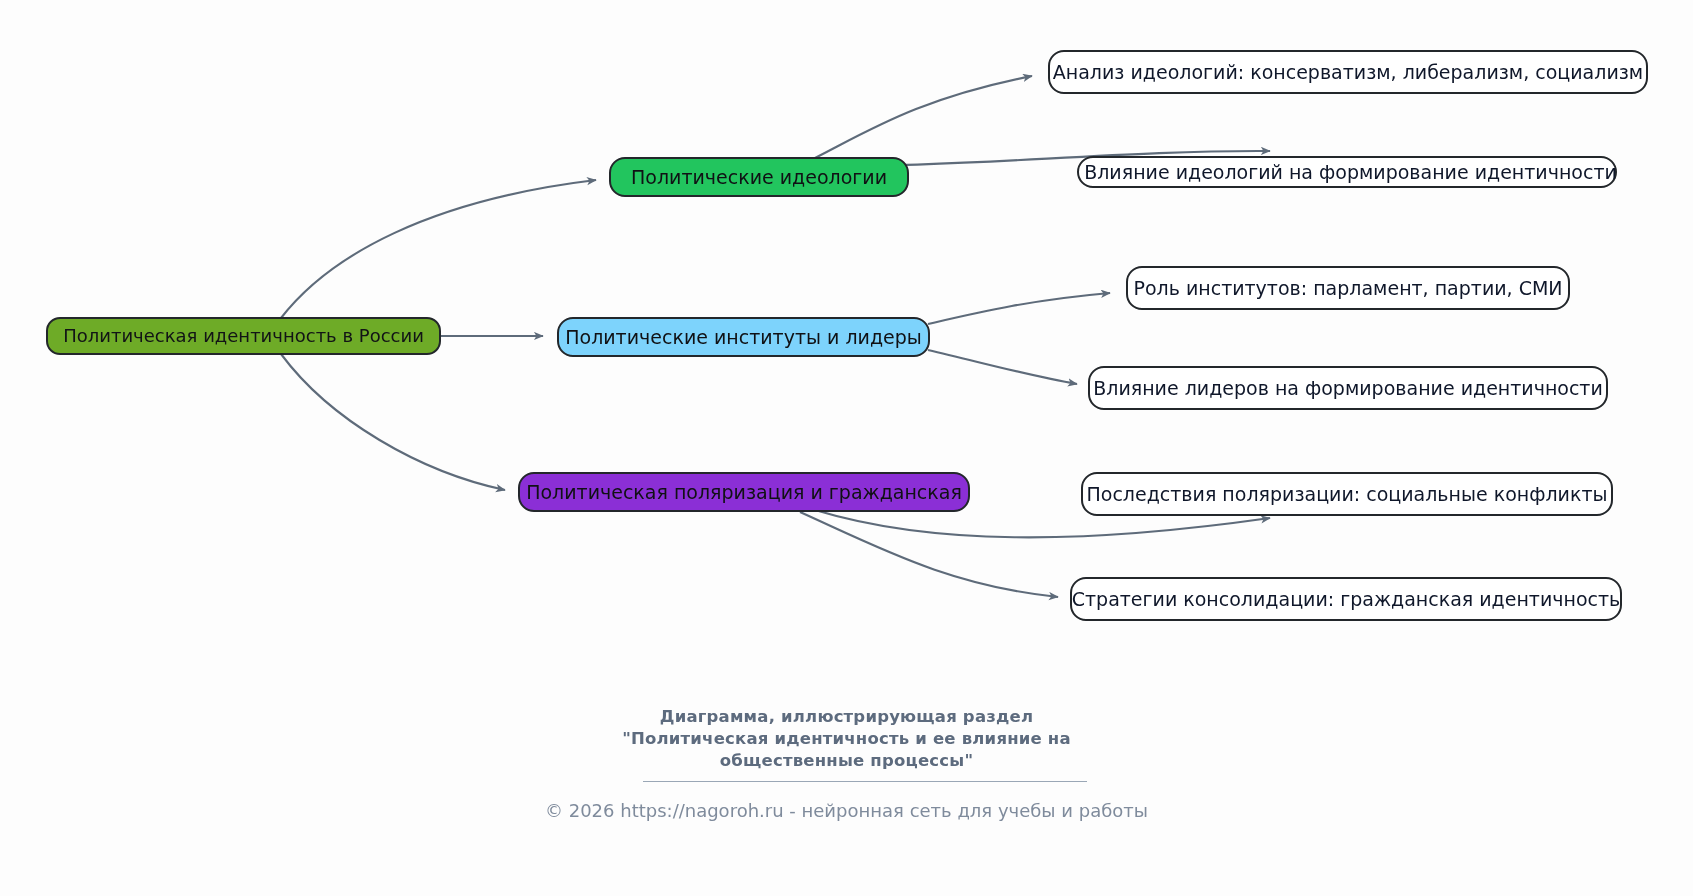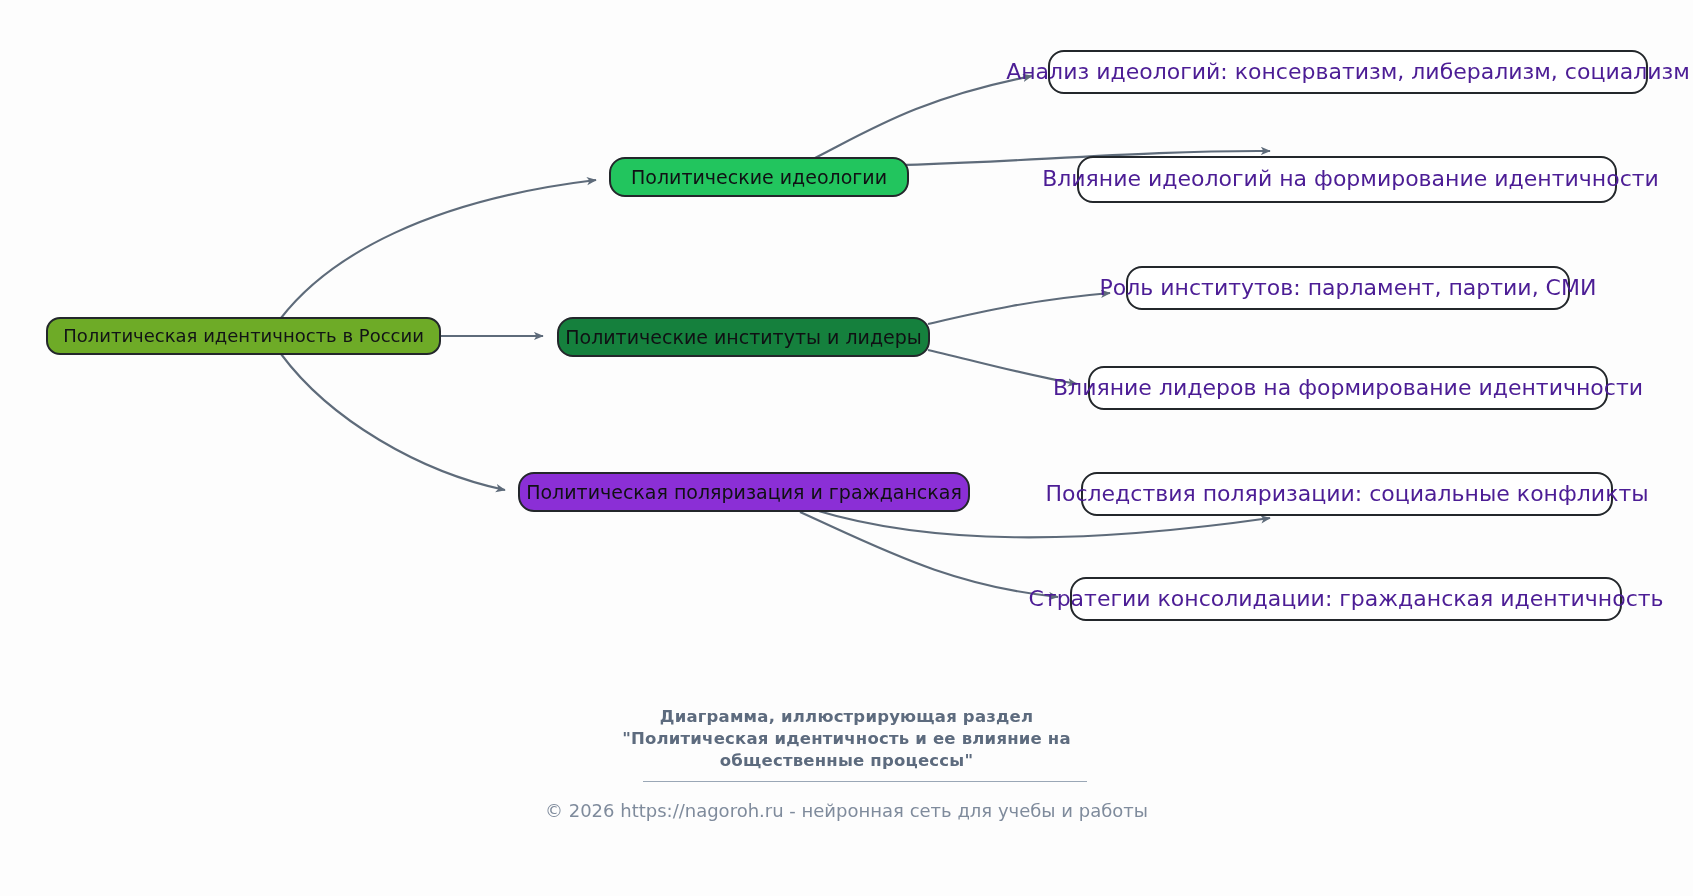--- a/index.html
+++ b/index.html
@@ -55,22 +55,22 @@
   .node-branch {
     border: 2px solid #23272b;
     color: #101114;
     font-size: 19px;
     border-radius: 16px;
   }
 
   .node-leaf {
     background: #ffffff;
     border: 2px solid #23272b;
-    color: #4c1d95;
-    font-size: 22px;
+    color: #0f172a;
+    font-size: 19px;
     border-radius: 16px;
   }
 
   .caption {
     position: absolute;
     left: 0;
     width: 1693px;
     text-align: center;
     color: #5d6b7e;
     font-weight: bold;
@@ -127,33 +127,33 @@
   </svg>
 
   <div class="node node-root" style="left:46px; top:317px; width:395px; height:38px;">
     <span>Политическая идентичность в России</span>
   </div>
 
   <div class="node node-branch" style="left:609px; top:157px; width:300px; height:40px; background:#22c55e;">
     <span>Политические идеологии</span>
   </div>
 
-  <div class="node node-branch" style="left:557px; top:317px; width:373px; height:40px; background:#15803d;">
+  <div class="node node-branch" style="left:557px; top:317px; width:373px; height:40px; background:#7dd3fc;">
     <span>Политические институты и лидеры</span>
   </div>
 
   <div class="node node-branch" style="left:518px; top:472px; width:452px; height:40px; background:#8b2fd6;">
     <span>Политическая поляризация и гражданская</span>
   </div>
 
   <div class="node node-leaf" style="left:1048px; top:50px; width:600px; height:44px;">
     <span>Анализ идеологий: консерватизм, либерализм, социализм</span>
   </div>
 
-  <div class="node node-leaf" style="left:1077px; top:156px; width:540px; height:47px;padding-left:7px;">
+  <div class="node node-leaf" style="left:1077px; top:156px; width:540px; height:32px;padding-left:7px;">
     <span>Влияние идеологий на формирование идентичности</span>
   </div>
 
   <div class="node node-leaf" style="left:1126px; top:266px; width:444px; height:44px;align-items:center;">
     <span>Роль институтов: парламент, партии, СМИ</span>
   </div>
 
   <div class="node node-leaf" style="left:1088px; top:366px; width:520px; height:44px;">
     <span>Влияние лидеров на формирование идентичности</span>
   </div>

